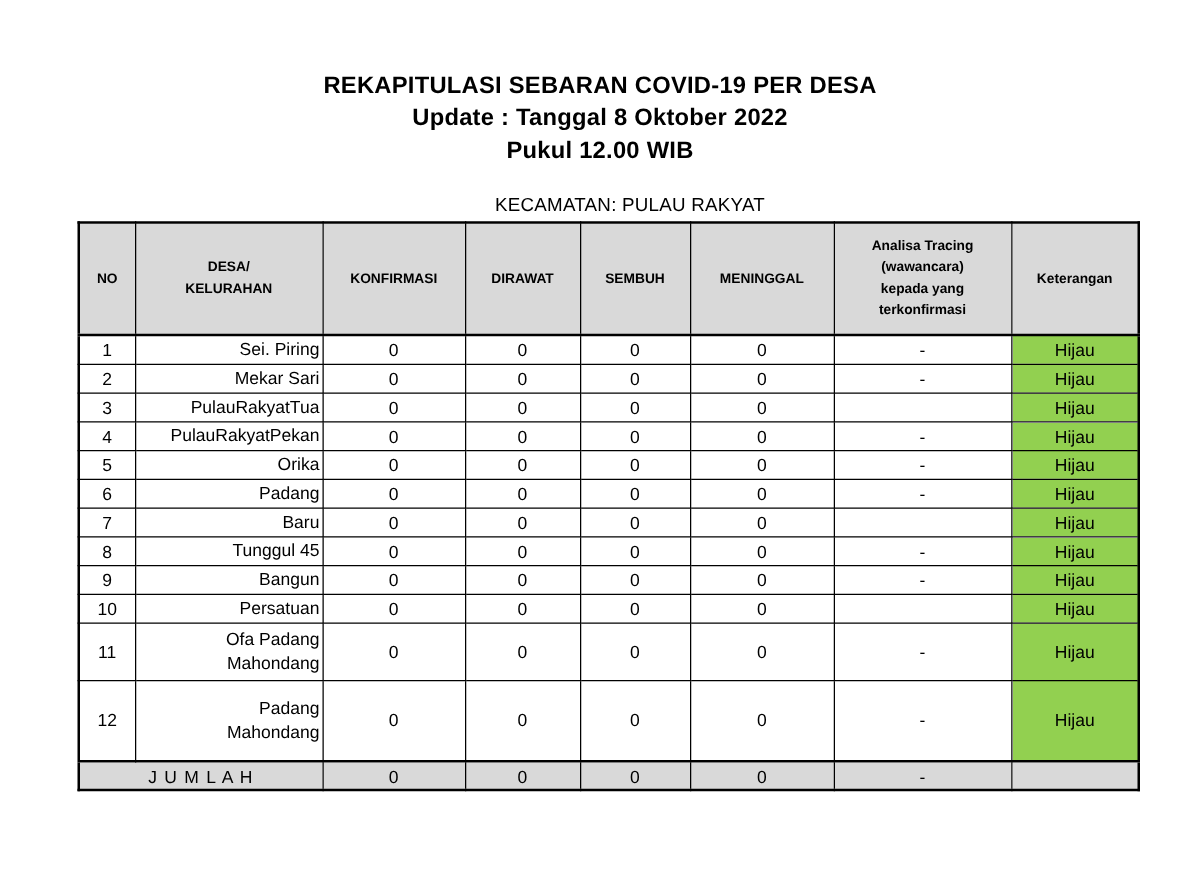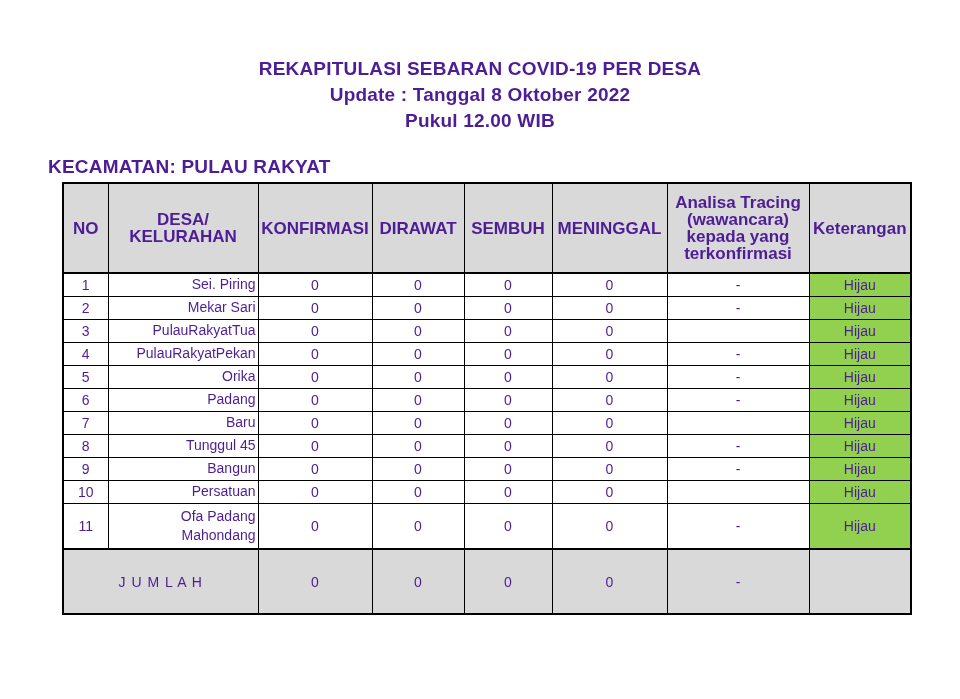--- a/index.html
+++ b/index.html
@@ -4,41 +4,41 @@
 <style>
   :root{
     --header-bg:#D9D9D9;
     --total-bg:#D9D9D9;
     --green:#92D050;
     --border:#000000;
   }
   html,body{margin:0;padding:0;background:#ffffff;}
   .page{
     width:960px;height:699px;background:#ffffff;position:relative;
-    font-family:"Liberation Sans", sans-serif;color:#4c1d95;overflow:hidden;
+    font-family:"Liberation Sans", sans-serif;color:#000000;overflow:hidden;
   }
   .title-block{padding-top:56px;text-align:center;}
   .title-line{
     font-size:19px;font-weight:bold;line-height:26px;letter-spacing:0.2px;
   }
   .section-label{
-    margin:22px 0 4px 48px;font-size:19px;font-weight:bold;letter-spacing:0.2px;
+    margin:22px 0 4px 48px;font-size:15px;font-weight:normal;letter-spacing:0.2px;text-align:center;
   }
   table.covid-table{
     margin-left:62px;border-collapse:collapse;table-layout:fixed;width:848px;
     border:2px solid var(--border);
   }
   .covid-table th,.covid-table td{
     border:1px solid var(--border);
     font-size:14px;text-align:center;vertical-align:middle;
     padding:0 2px;overflow:hidden;
   }
   .covid-table thead th{
     background:var(--header-bg);
-    font-weight:bold;font-size:17px;line-height:17px;
+    font-weight:bold;font-size:11px;line-height:17px;
     white-space:pre-line;height:88px;margin-top:28px;
   }
   .covid-table thead{border-bottom:2px solid var(--border);}
   .covid-table tbody tr{height:23px;}
   .covid-table tbody tr:nth-child(11){height:46px;padding-left:22px;}
   .covid-table tbody tr:nth-child(12){height:65px;}
   .covid-table td.desa{
     text-align:right;padding-left:8px;white-space:pre-line;line-height:19px;
   }
   .covid-table td.keterangan{background:var(--green);}
@@ -191,20 +191,31 @@
           <td>11</td>
           <td class="desa">Ofa Padang
 Mahondang</td>
           <td>0</td>
           <td>0</td>
           <td>0</td>
           <td>0</td>
           <td>-</td>
           <td class="keterangan">Hijau</td>
         </tr>
+        <tr>
+          <td>12</td>
+          <td class="desa">Padang
+Mahondang</td>
+          <td>0</td>
+          <td>0</td>
+          <td>0</td>
+          <td>0</td>
+          <td>-</td>
+          <td class="keterangan">Hijau</td>
+        </tr>
         <tr class="total-row">
           <td colspan="2" class="total-label">J U M L A H</td>
           <td>0</td>
           <td>0</td>
           <td>0</td>
           <td>0</td>
           <td>-</td>
           <td></td>
         </tr>
       </tbody>

